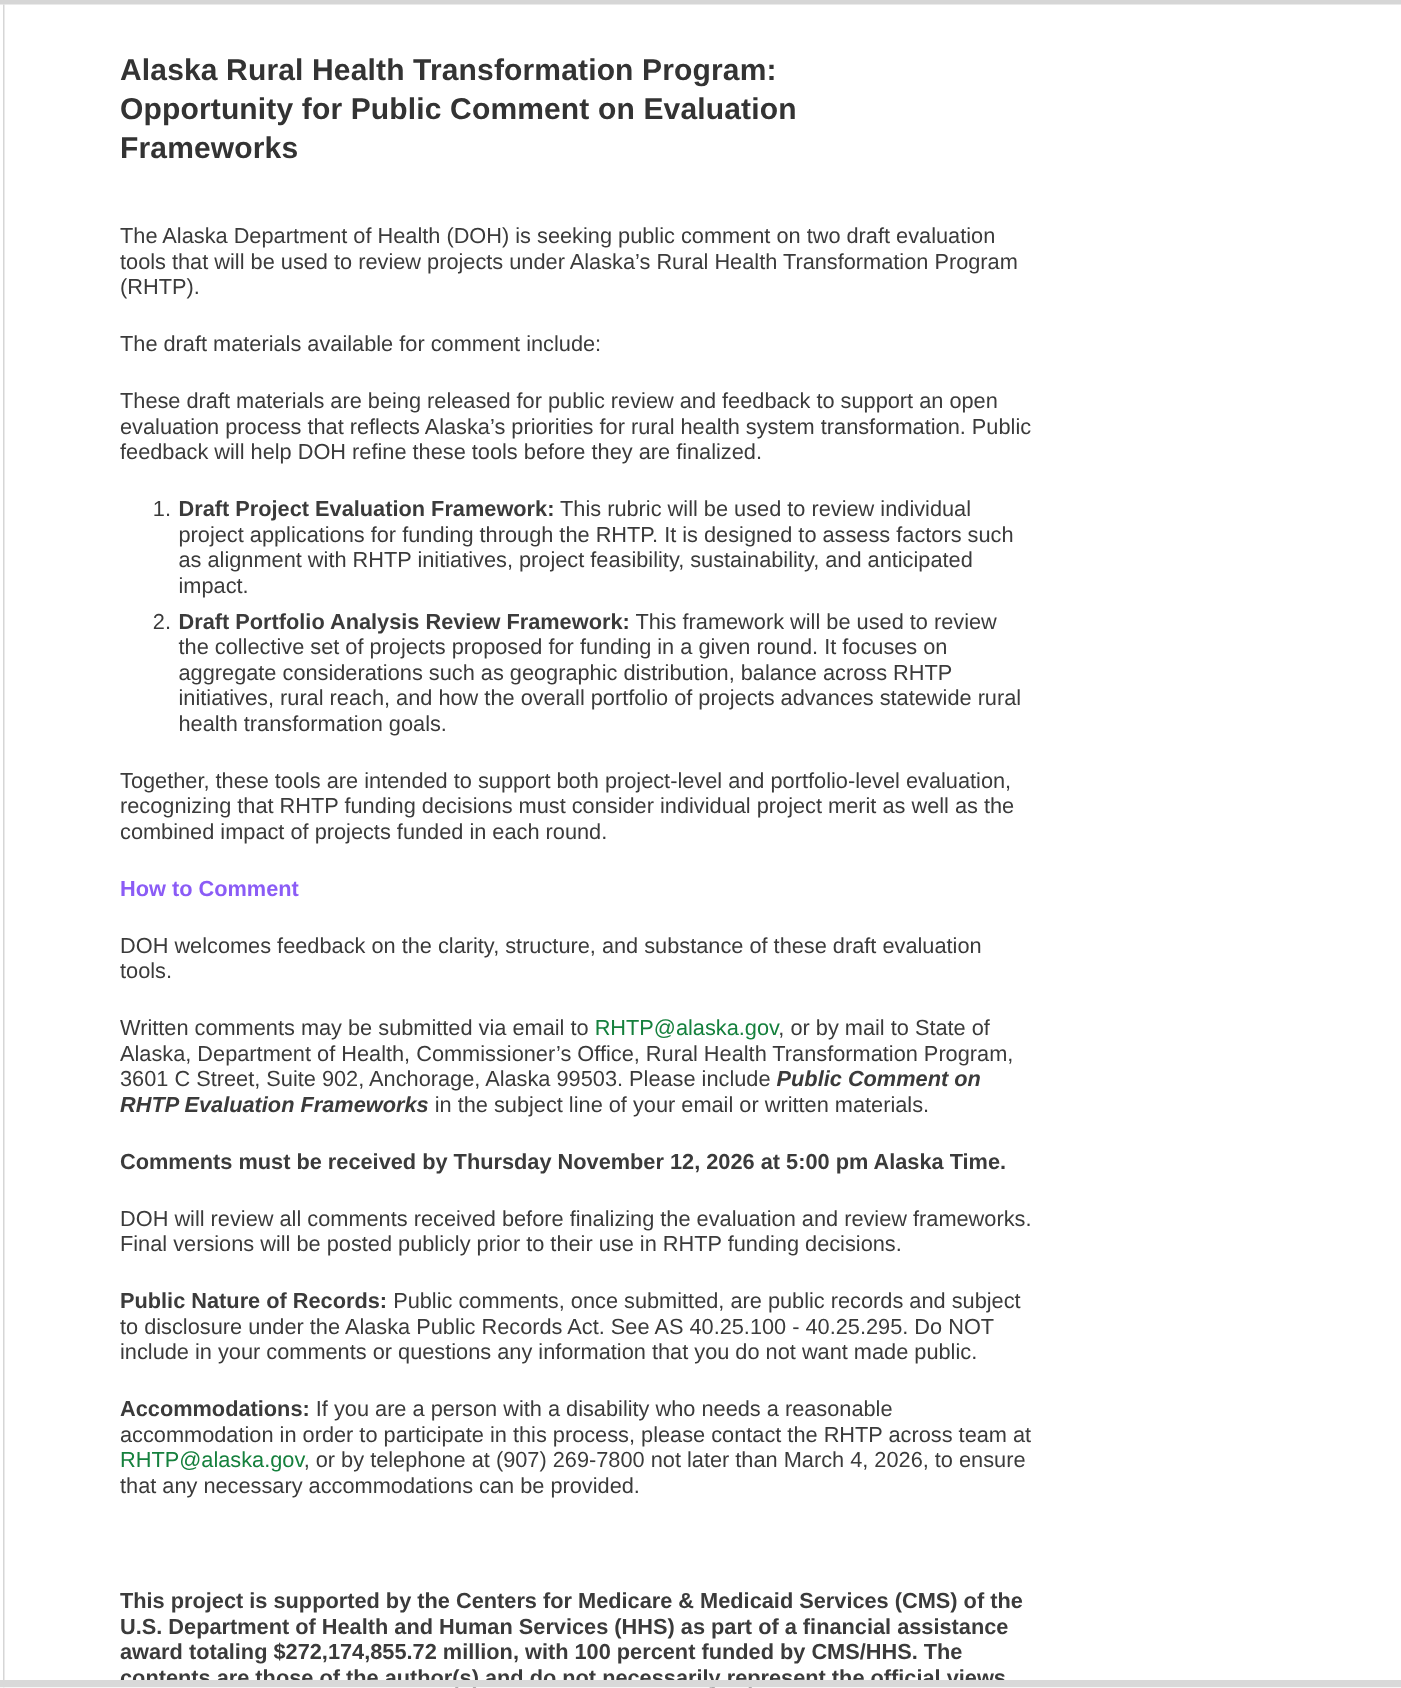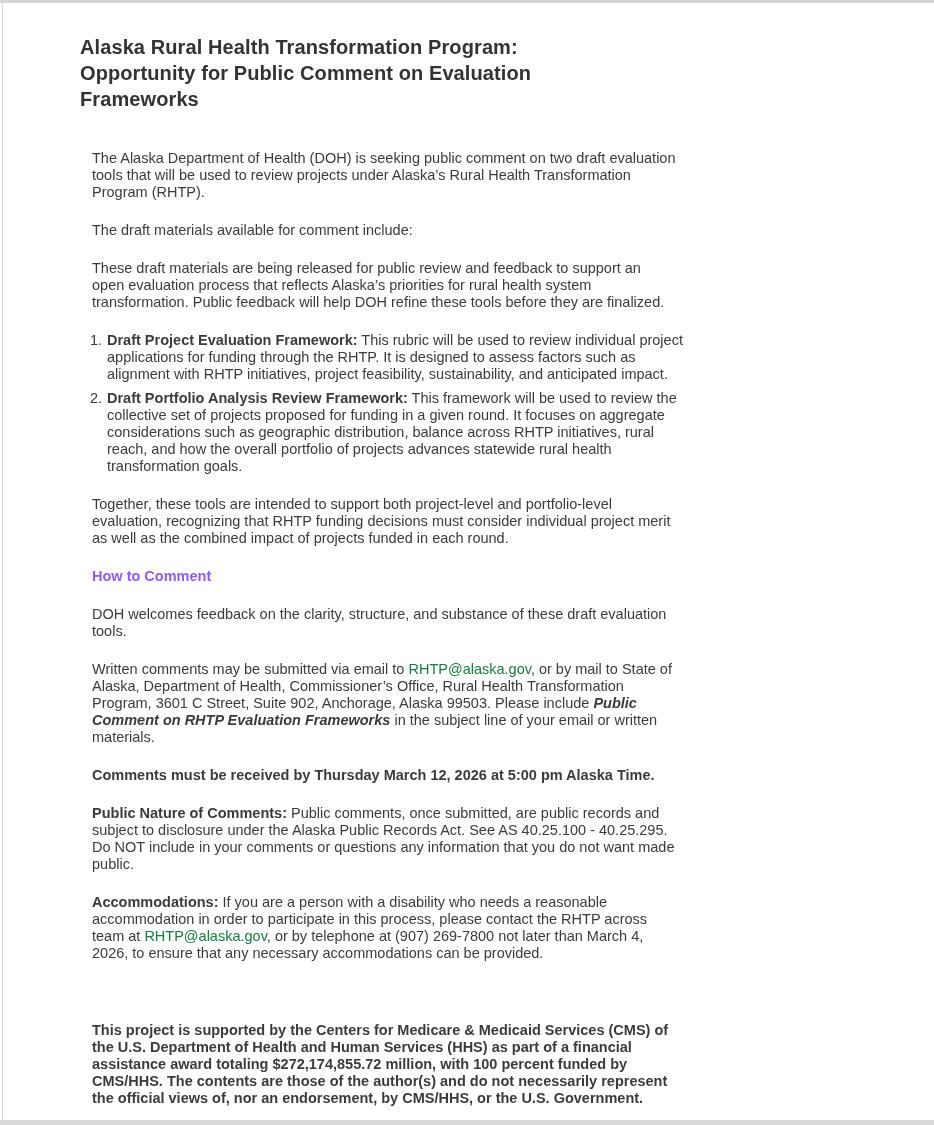--- a/index.html
+++ b/index.html
@@ -43,35 +43,35 @@
   h1 {
     font-size: 20px;
     line-height: 26px;
     font-weight: 700;
     color: #333333;
     max-width: 540px;
     margin: 0 0 38px 0;
     letter-spacing: 0.1px;
   }
   p, h2 {
-    margin: 21px 12px;
+    margin: 21px 0;
     font-size: 14.5px;
     line-height: 17px;
     font-weight: 400;
   }
   h2 {
     color: #8b5cf6;
     font-weight: 700;
   }
   ol {
     margin: 21px 0;
     padding-left: 26px;
   }
   li {
-    margin: 0 0 7px 0;
+    margin: 0 0 7px 12px;
     padding-left: 1px;
   }
   .b { font-weight: 700; }
   .i { font-style: italic; text-align: center; }
   a.link {
     color: #15803d;
     text-decoration: none;
     cursor: pointer;
   }
   .footer { margin-top: 60px; font-weight: bold; }
@@ -89,20 +89,21 @@
       <p><span>The draft materials available for comment include:</span></p>
       <p><span>These draft materials are being released for public review and feedback to support an open evaluation process that reflects Alaska’s priorities for rural health system transformation. Public feedback will help DOH refine these tools before they are finalized.</span></p>
       <ol>
         <li><span class="b">Draft Project Evaluation Framework:</span><span> This rubric will be used to review individual project applications for funding through the RHTP. It is designed to assess factors such as alignment with RHTP initiatives, project feasibility, sustainability, and anticipated impact.</span></li>
         <li><span class="b">Draft Portfolio Analysis Review Framework:</span><span> This framework will be used to review the collective set of projects proposed for funding in a given round. It focuses on aggregate considerations such as geographic distribution, balance across RHTP initiatives, rural reach, and how the overall portfolio of projects advances statewide rural health transformation goals.</span></li>
       </ol>
       <p><span>Together, these tools are intended to support both project-level and portfolio-level evaluation, recognizing that RHTP funding decisions must consider individual project merit as well as the combined impact of projects funded in each round.</span></p>
       <h2><span class="b">How to Comment</span></h2>
       <p><span>DOH welcomes feedback on the clarity, structure, and substance of these draft evaluation tools.</span></p>
       <p><span>Written comments may be submitted via email to </span><a class="link">RHTP@alaska.gov</a><span>, or by mail to State of Alaska, Department of Health, Commissioner’s Office, Rural Health Transformation Program, 3601 C Street, Suite 902, Anchorage, Alaska 99503. Please include </span><span class="b i">Public Comment on RHTP Evaluation Frameworks</span><span> in the subject line of your email or written materials.</span></p>
-      <p><span class="b">Comments must be received by Thursday March 12, 2026 at 5:00 pm Alaska Time.</span></p>
-      <p><span class="b">Public Nature of Comments:</span><span> Public comments, once submitted, are public records and subject to disclosure under the Alaska Public Records Act. See AS 40.25.100 - 40.25.295. Do NOT include in your comments or questions any information that you do not want made public.</span></p>
+      <p><span class="b">Comments must be received by Thursday November 12, 2026 at 5:00 pm Alaska Time.</span></p>
+      <p><span>DOH will review all comments received before finalizing the evaluation and review frameworks. Final versions will be posted publicly prior to their use in RHTP funding decisions.</span></p>
+      <p><span class="b">Public Nature of Records:</span><span> Public comments, once submitted, are public records and subject to disclosure under the Alaska Public Records Act. See AS 40.25.100 - 40.25.295. Do NOT include in your comments or questions any information that you do not want made public.</span></p>
       <p><span class="b">Accommodations:</span><span> If you are a person with a disability who needs a reasonable accommodation in order to participate in this process, please contact the RHTP across team at </span><a class="link">RHTP@alaska.gov</a><span>, or by telephone at (907) 269-7800 not later than March 4, 2026, to ensure that any necessary accommodations can be provided.</span></p>
       <p class="footer"><span>This project is supported by the Centers for Medicare &amp; Medicaid Services (CMS) of the U.S. Department of Health and Human Services (HHS) as part of a financial assistance award totaling $272,174,855.72 million, with 100 percent funded by CMS/HHS. The contents are those of the author(s) and do not necessarily represent the official views of, nor an endorsement, by CMS/HHS, or the U.S. Government.</span></p>
     </div>
 </div>
 
 <div class="edge-bottom"></div>
 
 </body></html>

